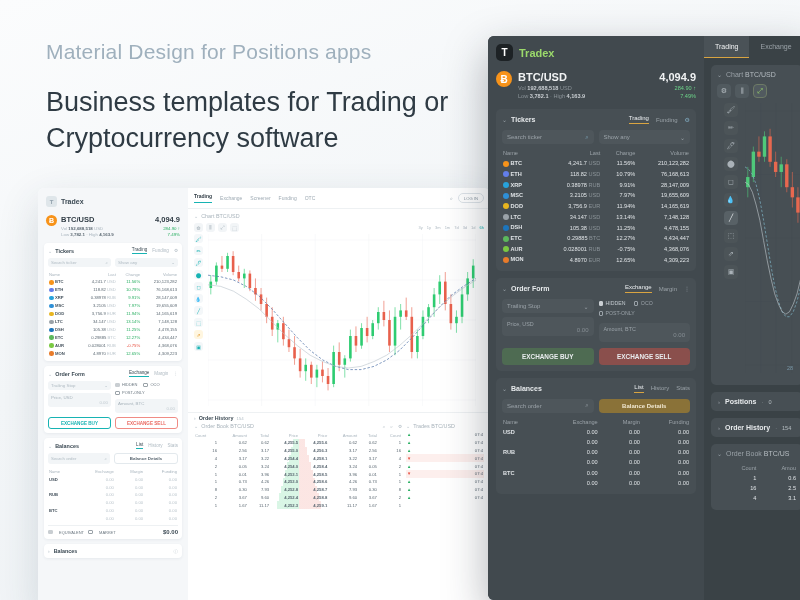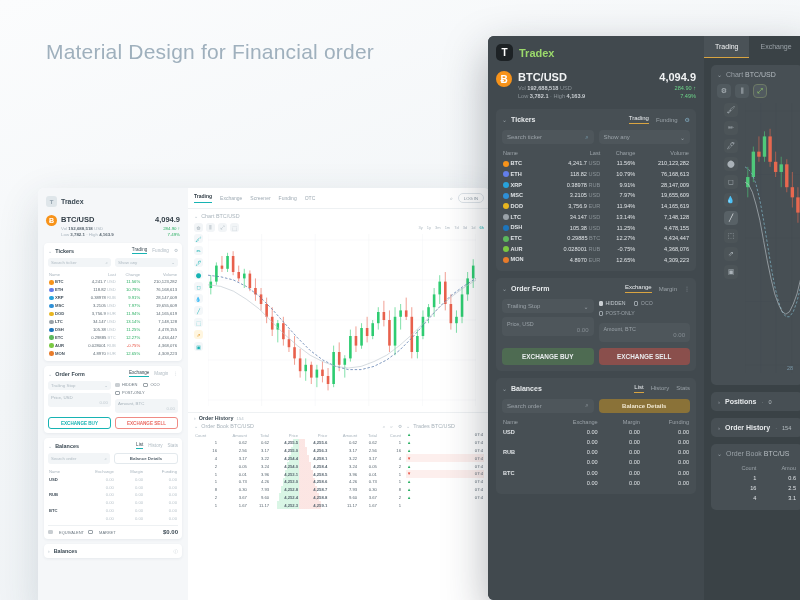--- a/index.html
+++ b/index.html
@@ -131,21 +131,22 @@
            align-items:center;justify-content:center;font-size:7px;color:#aab2b8;}
   .dvtool.sel{ background:#586166; color:#e3e7ea;}
   .collapse-row{ background:#474f54;border-radius:5px;margin:7px;padding:6px 7px;
                  display:flex;align-items:center;gap:5px;}
   svg{ display:block; }
 </style>
 </head>
 <body>
 
 <div class="headline-wrap">
-  <div class="kicker">Material Design for Financial order</div>
+  <div class="kicker">Material Design for Positions apps</div>
+  <div class="headline">Business templates for Trading or Cryptocurrency software</div>
 </div>
 
 <div class="light-app">
 
   <div class="la-left">
     <div class="la-brand">
       <div class="la-logo">T</div>
       <div class="la-brandname">Tradex</div>
     </div>
 

